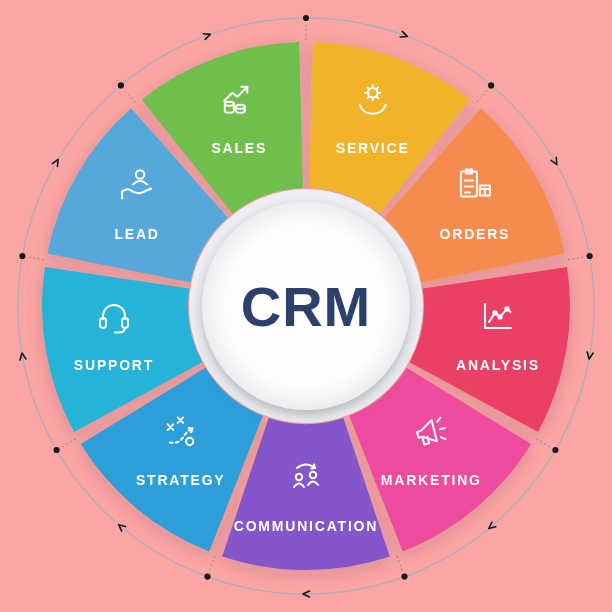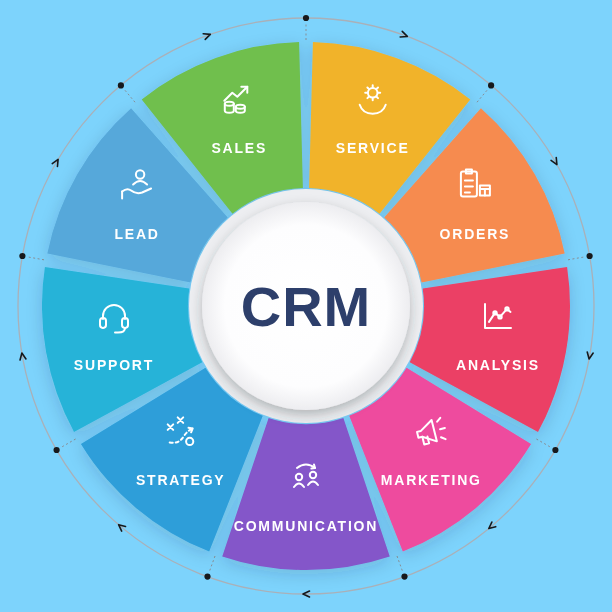--- a/index.html
+++ b/index.html
@@ -1,16 +1,16 @@
 <!DOCTYPE html>
 <html><head>
 <meta charset="utf-8">
 <style>
   html,body{margin:0;padding:0;background:#ffffff;}
-  .stage{position:relative;width:612px;height:612px;background:#7dd3fc;overflow:hidden;
+  .stage{position:relative;width:612px;height:612px;background:#fca5a5;overflow:hidden;
          font-family:"Liberation Sans",sans-serif;}
   .stage svg{position:absolute;left:0;top:0;}
   .seg-label{font-family:"Liberation Sans",sans-serif;font-weight:700;font-size:14px;
              letter-spacing:1.8px;fill:#ffffff;text-anchor:middle;}
   .ic{stroke:#ffffff;stroke-width:2;fill:none;stroke-linecap:round;stroke-linejoin:round;}
   .center-overlay{position:absolute;left:0;top:0;width:612px;height:612px;display:flex;
                   align-items:center;justify-content:center;pointer-events:none;}
   .center-label{font-family:"Liberation Sans",sans-serif;font-weight:700;font-size:56px;
                 letter-spacing:1px;}
 </style>

